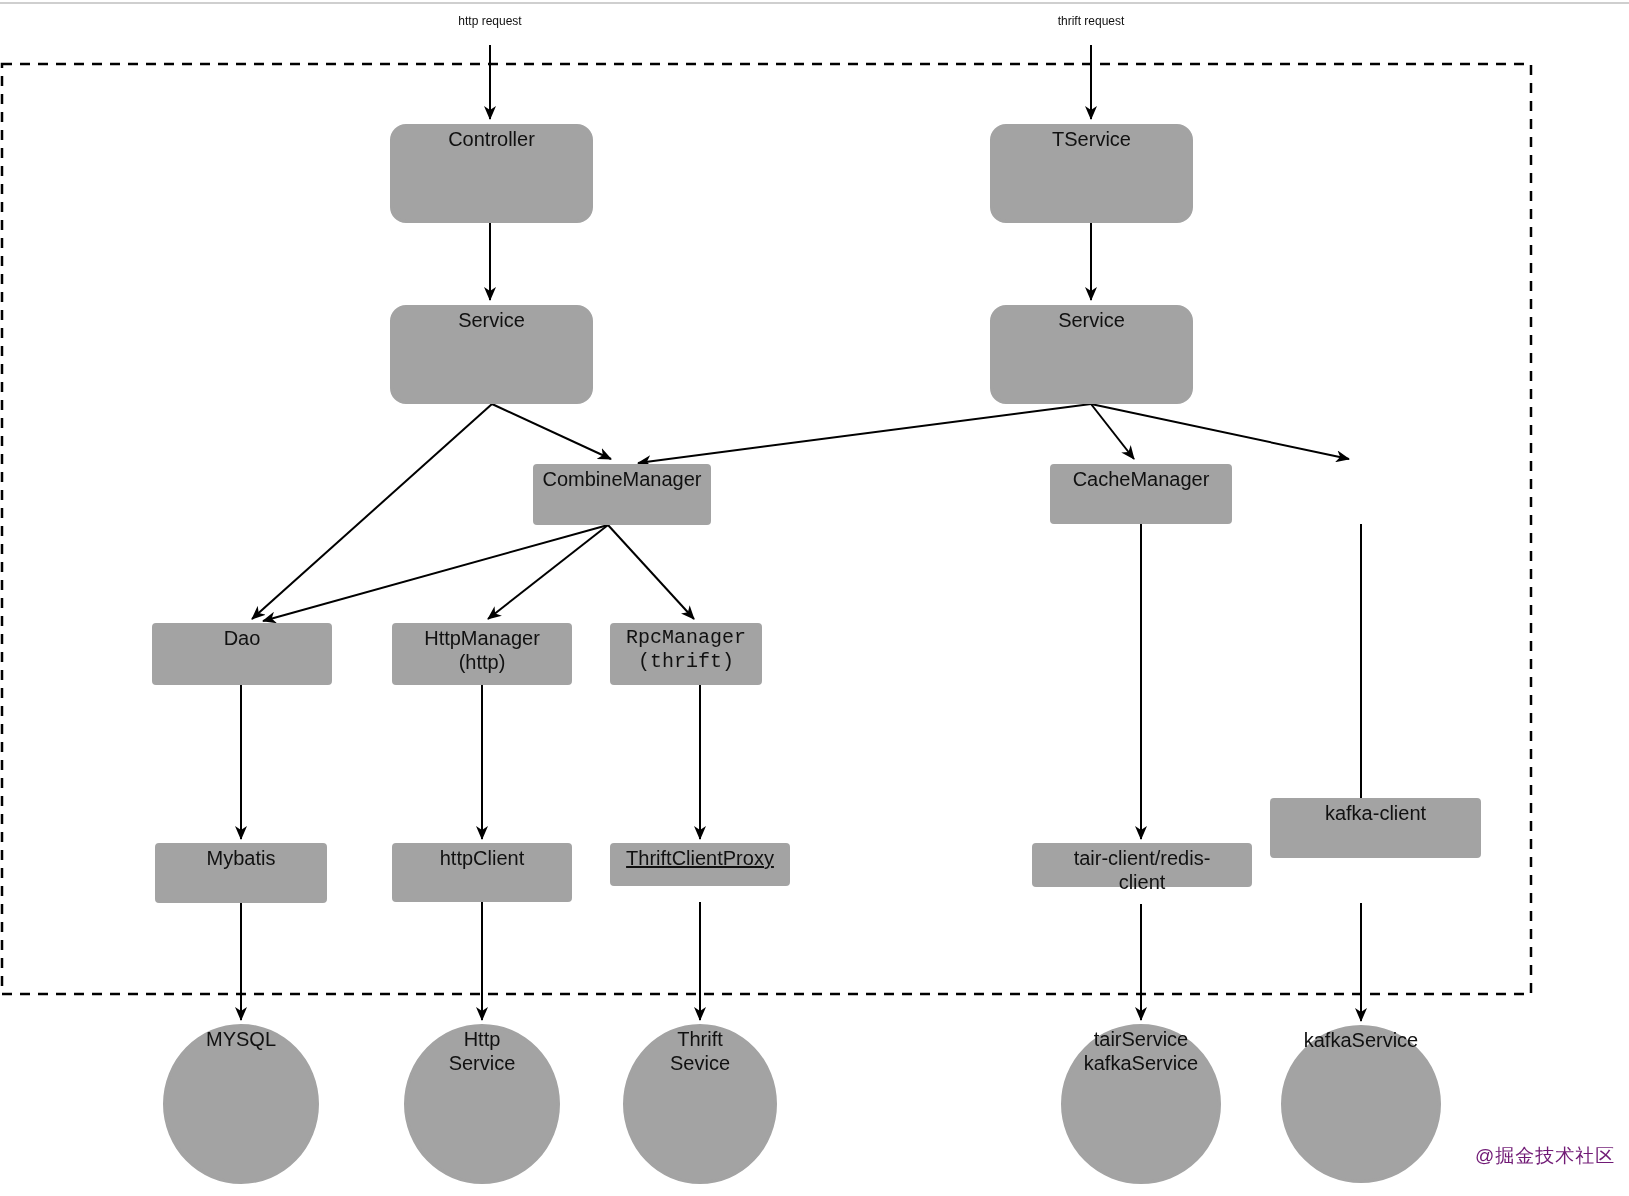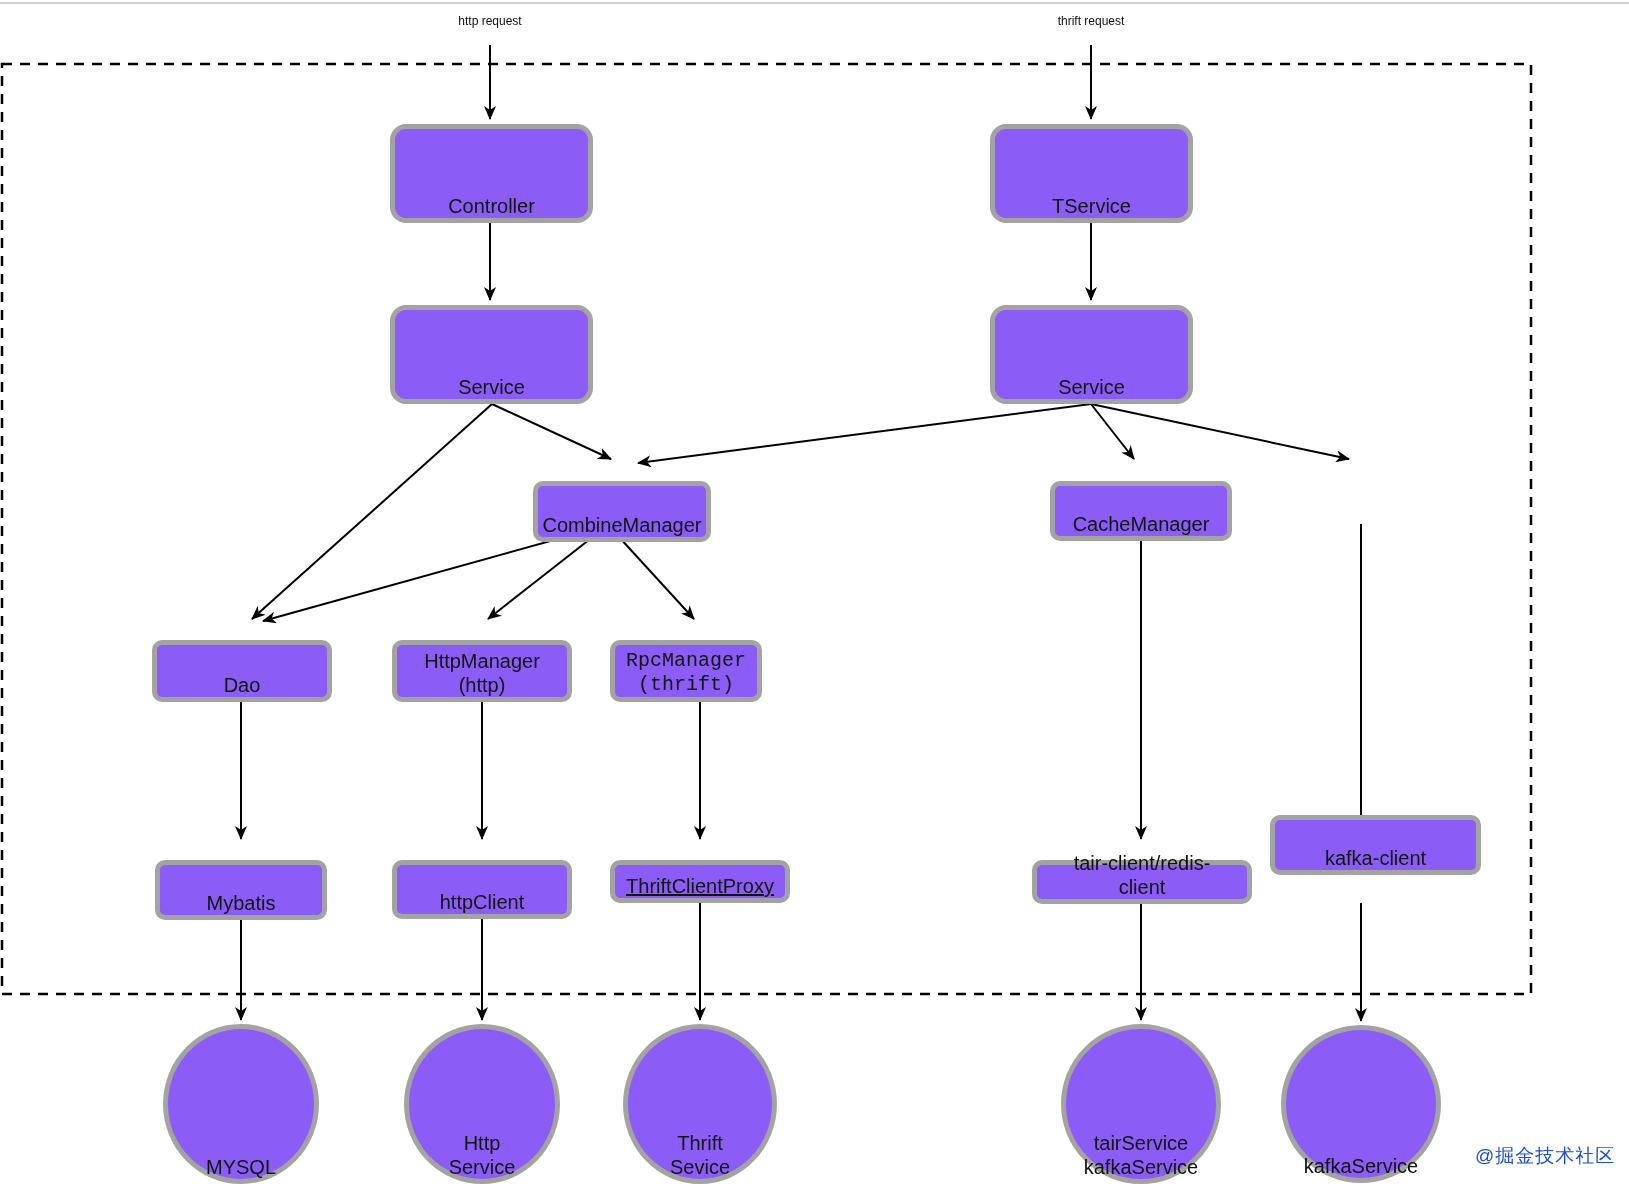--- a/index.html
+++ b/index.html
@@ -8,40 +8,40 @@
     width:1629px;height:1196px;
     background:#ffffff;
     font-family:"Liberation Sans",sans-serif;
     color:#111;
     overflow:hidden;
   }
   .edges{position:absolute;left:0;top:0;}
   .node{
     position:absolute;
     box-sizing:border-box;
-    background:#8b5cf6;
-    border:5px solid #a3a3a3;
+    background:#a3a3a3;
+    border:3px solid #a3a3a3;
     display:flex;flex-direction:column;
-    align-items:center;justify-content:flex-end;
+    align-items:center;justify-content:flex-start;
     text-align:center;
     font-size:20px;line-height:24px;
   }
   .rounded-lg{border-radius:16px;}
-  .rounded-sm{border-radius:10px;margin-top:17px;}
+  .rounded-sm{border-radius:4px;}
   .circle{border-radius:50%;}
   .top-label{
     position:absolute;
     font-size:12px;
     transform:translateX(-50%);
     white-space:nowrap;
   }
   .watermark{
     position:absolute;
     font-size:19px;
-    color:#1d4ed8;
+    color:#701a75;
     letter-spacing:1px;
     white-space:nowrap;
   }
 </style>
 </head>
 <body>
 
 <div class="canvas">
 
   <svg class="edges" width="1629" height="1196" viewBox="0 0 1629 1196">

